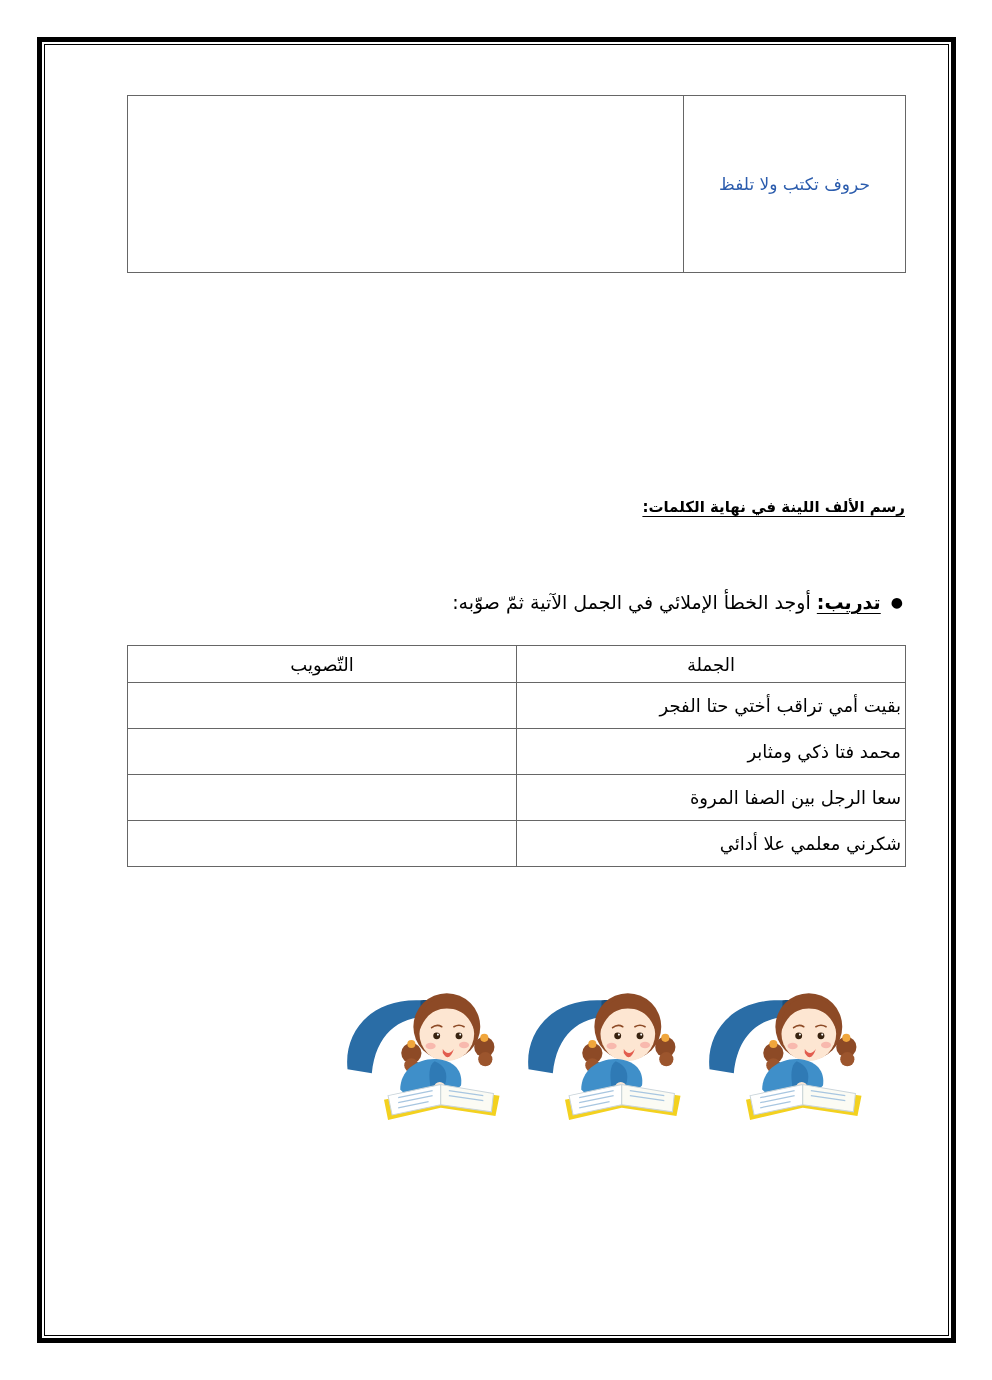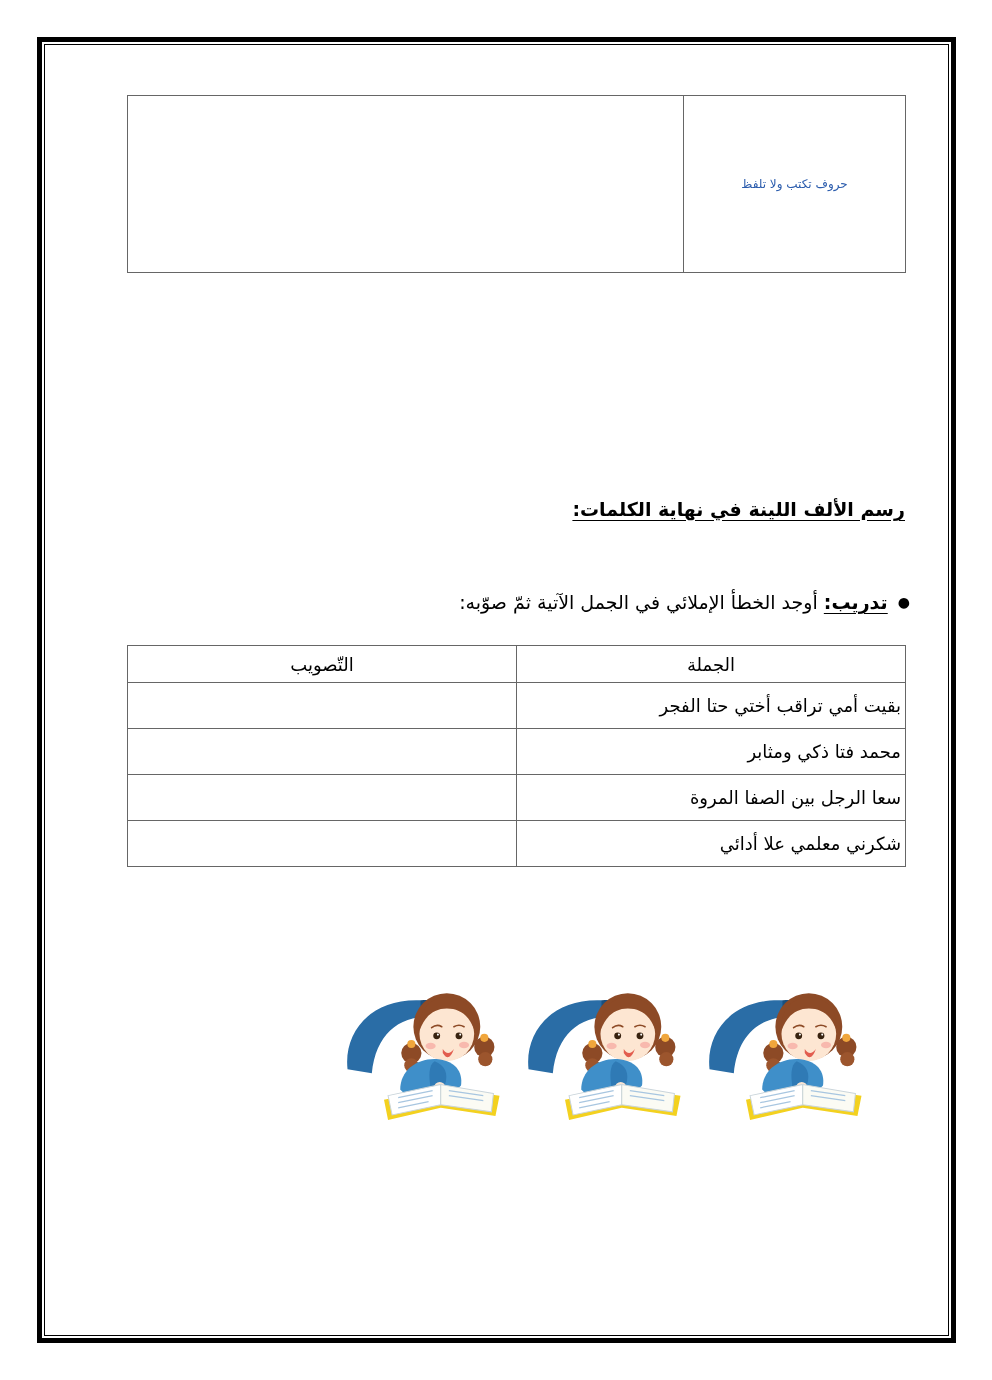--- a/index.html
+++ b/index.html
@@ -13,32 +13,32 @@
     border:5px solid var(--frame_black,#000);
   }
   .frame-inner { position:absolute; inset:2px; border:1px solid var(--frame_black,#000); }
 
   table { border-collapse:collapse; position:absolute; table-layout:fixed; }
 
   .letters-table { left:127px; top:95px; width:778px; }
   .letters-table td { border:1px solid var(--table_border,#666); }
   .letters-table .label-cell {
     width:222px; height:177px; text-align:center; vertical-align:middle;
-    color:var(--accent_blue,#2b5cad); font-size:12px;
+    color:var(--accent_blue,#2b5cad); font-size:17px;
   }
   .letters-table .content-cell { width:556px; background:#fff; }
 
   .heading {
     position:absolute; left:127px; top:498px; width:778px;
-    text-align:right; font-weight:bold; font-size:19px;
+    text-align:right; font-weight:bold; font-size:15px;
   }
   .heading-text { text-decoration:underline; text-underline-offset:4px; }
 
   .exercise {
-    position:absolute; left:132px; top:591px; width:778px;
+    position:absolute; left:125px; top:591px; width:778px;
     font-size:19px;
   }
   .bullet { font-size:14px; vertical-align:2px; padding-left:4px; }
   .ex-label { font-weight:bold; text-decoration:underline; text-underline-offset:4px; }
 
   .correction-table { left:127px; top:645px; width:778px; }
   .correction-table th, .correction-table td {
     border:1px solid var(--table_border,#666); font-weight:normal; font-size:18px;
   }
   .correction-table th { height:37px; text-align:center; width:389px; }

